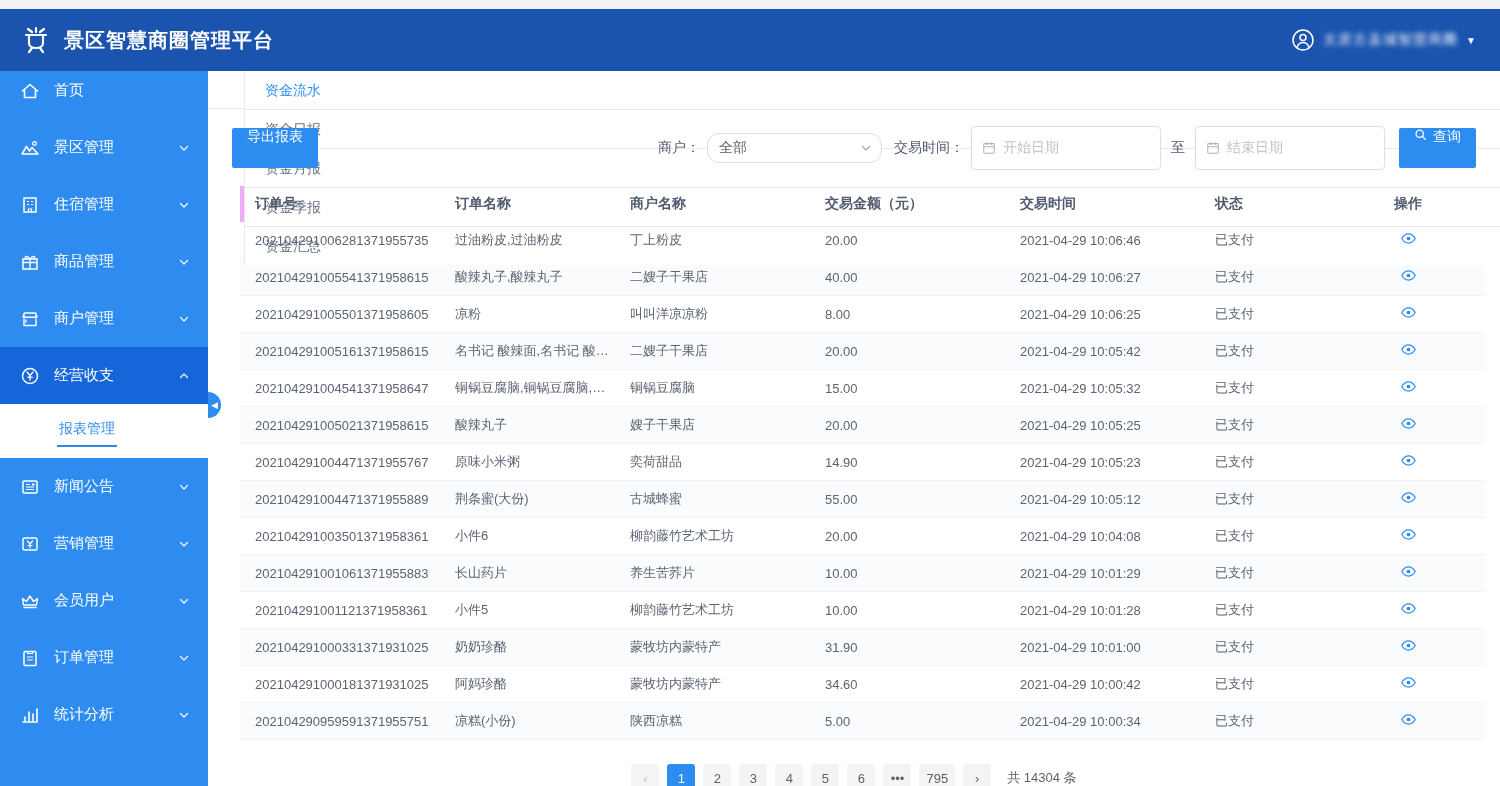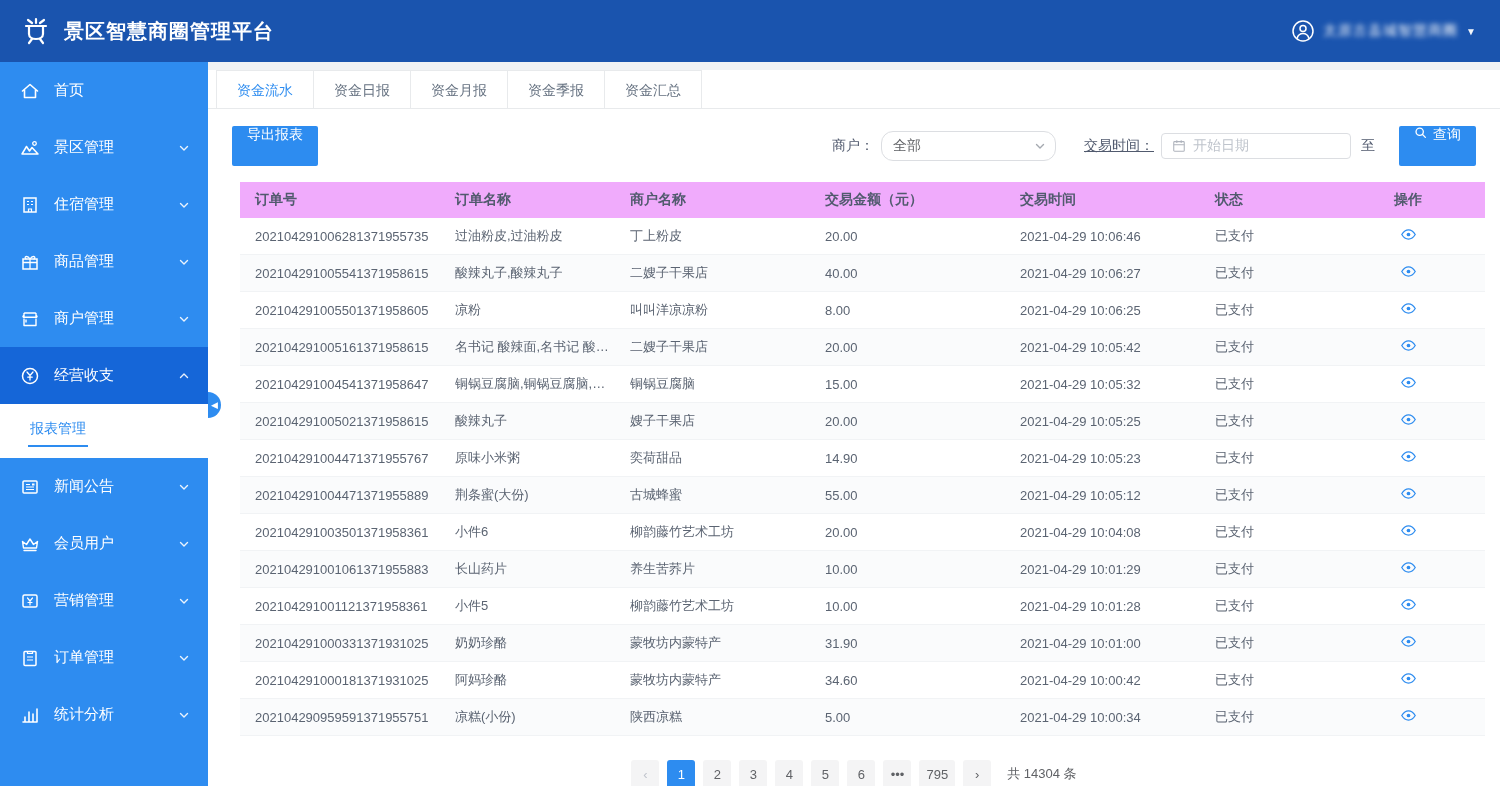--- a/index.html
+++ b/index.html
@@ -1,62 +1,62 @@
 <!DOCTYPE html>
 <html><head>
 <meta charset="utf-8">
 <style>
   *{box-sizing:border-box;margin:0;padding:0;}
   html,body{width:1500px;height:786px;}
   body{font-family:"Liberation Sans","DejaVu Sans",sans-serif;background:#f0f2f5;overflow:hidden;position:relative;}
 
   
-  .app-header{position:absolute;top:0;left:0;width:100%;height:62px;background:#1a54ae;display:flex;align-items:center;padding:0 18px;z-index:20;}
+  .app-header{position:absolute;top:9px;left:0;width:100%;height:62px;background:#1a54ae;display:flex;align-items:center;padding:0 18px;z-index:20;}
   .logo{width:36px;height:36px;margin-right:10px;display:flex;align-items:center;justify-content:center;}
   .logo svg{width:32px;height:32px;display:block;}
   .app-title{color:#fff;font-size:20px;font-weight:bold;letter-spacing:1px;}
   .user{margin-left:auto;display:flex;align-items:center;gap:8px;color:#fff;cursor:pointer;padding-right:6px;}
   .avatar svg{width:24px;height:24px;display:block;}
   .uname{font-size:14px;filter:blur(2.6px);opacity:.95;letter-spacing:1px;}
   .caret{font-size:10px;opacity:.95;}
 
   
   .sidebar{position:absolute;top:62px;left:0;width:208px;height:724px;background:#2e8cf0;overflow:hidden;z-index:10;}
   .side-item{height:57px;display:flex;align-items:center;padding:0 18px 0 20px;color:#fff;font-size:15px;cursor:pointer;}
   .side-item.active{background:#1566d8;}
   .sicon{width:20px;height:20px;margin-right:14px;flex:none;}
   .sicon svg{width:20px;height:20px;display:block;}
   .slabel{flex:1;}
   .sarrow{width:12px;height:12px;opacity:.9;}
   .sarrow svg{width:12px;height:12px;display:block;}
   .sarrow.up svg{transform:rotate(180deg);}
   .submenu{background:#fff;padding:4px 0;}
-  .sub-item{height:46px;display:flex;align-items:center;padding-left:28px;font-size:14px;color:#4a5563;cursor:pointer;}
+  .sub-item{height:46px;display:flex;align-items:center;padding-left:57px;font-size:14px;color:#4a5563;cursor:pointer;}
   .sub-item .sub-label{padding:4px 2px 7px;}
   .sub-item.active .sub-label{color:#2d8cf0;border-bottom:2px solid #2d8cf0;}
   .collapse-tab{position:absolute;left:208px;top:392px;width:13px;height:26px;background:#2e8cf0;border-radius:0 13px 13px 0;color:#fff;font-size:9px;display:flex;align-items:center;justify-content:center;z-index:15;cursor:pointer;}
 
   
   .main{position:absolute;left:208px;top:62px;width:1292px;height:724px;}
   .card{background:#fff;margin-top:8px;height:716px;}
 
-  .tabs{display:flex;padding-left:8px;height:39px;border-bottom:1px solid #e8eaec;background:#fff;}
+  .tabs{display:flex;padding-left:36px;height:39px;border-bottom:1px solid #e8eaec;background:#fff;flex-direction:column;}
   .tab{padding:0 20px;line-height:38px;font-size:14px;color:#657180;border:1px solid #e8eaec;border-bottom:none;background:#fff;cursor:pointer;margin-right:-1px;}
   .tab.active{color:#2d8cf0;}
 
   .toolbar{display:flex;align-items:center;padding:17px 24px 14px 24px;}
   .btn{height:40px;border:none;border-radius:2px;font-size:14px;cursor:pointer;display:inline-flex;align-items:flex-start;gap:6px;font-family:inherit;}
   .btn.primary{background:#2d8cf0;color:#fff;padding:0 15px;}
   .filters{margin-left:auto;display:flex;align-items:center;}
   .flabel{font-size:14px;color:#515a6e;margin-right:7px;}
-  .flabel.ml{margin-left:28px;text-decoration:underline;}
+  .flabel.ml{margin-left:12px;}
   .select{width:175px;height:30px;border:1px solid #dcdee2;border-radius:12px;display:flex;align-items:center;padding:0 9px 0 11px;font-size:14px;color:#606266;background:#fff;cursor:pointer;}
   .select .val{flex:1;}
   .select .chev svg{width:12px;height:12px;display:block;color:#a5a9b0;}
-  .dateinput{width:190px;height:26px;border:1px solid #dcdee2;border-radius:4px;display:flex;align-items:center;padding:0 10px;gap:7px;background:#fff;cursor:text;}
+  .dateinput{width:190px;height:44px;border:1px solid #dcdee2;border-radius:4px;display:flex;align-items:center;padding:0 10px;gap:7px;background:#fff;cursor:text;}
   .dateinput .cal svg{width:14px;height:14px;display:block;color:#aeb3bc;}
   .dateinput .ph{font-size:14px;color:#bfc4cc;}
   .to{font-size:14px;color:#515a6e;margin:0 10px;}
   .btn.search{margin-left:14px;}
   .btn.search svg{width:13px;height:13px;}
 
   .table{margin:2px 15px 0 32px;font-size:13px;}
   .thead,.trow{display:grid;grid-template-columns:200px 175px 195px 195px 195px 150px 1fr;}
   .thead{background:#f0abfc;height:36px;align-items:center;color:#515a6e;font-weight:bold;font-size:14px;}
   .th,.td{padding-left:15px;white-space:nowrap;overflow:hidden;text-overflow:ellipsis;}
@@ -190,39 +190,39 @@
         <span class="slabel">新闻公告</span>
         <span class="sarrow down">
           <svg viewBox="0 0 12 12">
             <path d="M2.5 4.5L6 8l3.5-3.5" fill="none" stroke="currentColor" stroke-width="1.4" stroke-linecap="round" stroke-linejoin="round"></path>
           </svg>
         </span>
       </div>
       <div class="side-item">
         <span class="sicon">
           <svg viewBox="0 0 20 20">
+            <rect x="3" y="4" width="14" height="12" rx="1.5" fill="none" stroke="currentColor" stroke-width="1.5"></rect>
+            <path d="M7.5 7l2.5 3 2.5-3M10 10v4M8 11.5h4" stroke="currentColor" stroke-width="1.2" fill="none" stroke-linecap="round"></path>
+          </svg>
+        </span>
+        <span class="slabel">营销管理</span>
+        <span class="sarrow down">
+          <svg viewBox="0 0 12 12">
+            <path d="M2.5 4.5L6 8l3.5-3.5" fill="none" stroke="currentColor" stroke-width="1.4" stroke-linecap="round" stroke-linejoin="round"></path>
+          </svg>
+        </span>
+      </div>
+      <div class="side-item">
+        <span class="sicon">
+          <svg viewBox="0 0 20 20">
             <path d="M3.5 14l-1-6.5 4 3L10 5l3.5 5.5 4-3-1 6.5z" fill="none" stroke="currentColor" stroke-width="1.4" stroke-linejoin="round"></path>
             <path d="M4 16.5h12" stroke="currentColor" stroke-width="1.4" stroke-linecap="round"></path>
           </svg>
         </span>
         <span class="slabel">会员用户</span>
-        <span class="sarrow down">
-          <svg viewBox="0 0 12 12">
-            <path d="M2.5 4.5L6 8l3.5-3.5" fill="none" stroke="currentColor" stroke-width="1.4" stroke-linecap="round" stroke-linejoin="round"></path>
-          </svg>
-        </span>
-      </div>
-      <div class="side-item">
-        <span class="sicon">
-          <svg viewBox="0 0 20 20">
-            <rect x="3" y="4" width="14" height="12" rx="1.5" fill="none" stroke="currentColor" stroke-width="1.5"></rect>
-            <path d="M7.5 7l2.5 3 2.5-3M10 10v4M8 11.5h4" stroke="currentColor" stroke-width="1.2" fill="none" stroke-linecap="round"></path>
-          </svg>
-        </span>
-        <span class="slabel">营销管理</span>
         <span class="sarrow down">
           <svg viewBox="0 0 12 12">
             <path d="M2.5 4.5L6 8l3.5-3.5" fill="none" stroke="currentColor" stroke-width="1.4" stroke-linecap="round" stroke-linejoin="round"></path>
           </svg>
         </span>
       </div>
       <div class="side-item">
         <span class="sicon">
           <svg viewBox="0 0 20 20">
             <rect x="4" y="3.5" width="12" height="14" rx="1" fill="none" stroke="currentColor" stroke-width="1.5"></rect>
@@ -281,20 +281,29 @@
         <div class="dateinput">
           <span class="cal">
             <svg viewBox="0 0 16 16">
                 <rect x="2" y="3" width="12" height="11" rx="1" fill="none" stroke="currentColor" stroke-width="1.2"></rect>
                 <path d="M2 6.5h12M5.5 1.5v3M10.5 1.5v3" stroke="currentColor" stroke-width="1.2"></path>
               </svg>
           </span>
           <span class="ph">开始日期</span>
         </div>
         <span class="to">至</span>
+        <div class="dateinput">
+          <span class="cal">
+            <svg viewBox="0 0 16 16">
+                <rect x="2" y="3" width="12" height="11" rx="1" fill="none" stroke="currentColor" stroke-width="1.2"></rect>
+                <path d="M2 6.5h12M5.5 1.5v3M10.5 1.5v3" stroke="currentColor" stroke-width="1.2"></path>
+              </svg>
+          </span>
+          <span class="ph">结束日期</span>
+        </div>
         <button class="btn primary search">
           <svg viewBox="0 0 16 16">
               <circle cx="7" cy="7" r="4.5" fill="none" stroke="currentColor" stroke-width="1.6"></circle>
               <path d="M10.5 10.5L14 14" stroke="currentColor" stroke-width="1.6" stroke-linecap="round"></path>
             </svg>
           <span>查询</span>
         </button>
       </div>
     </div>
 

